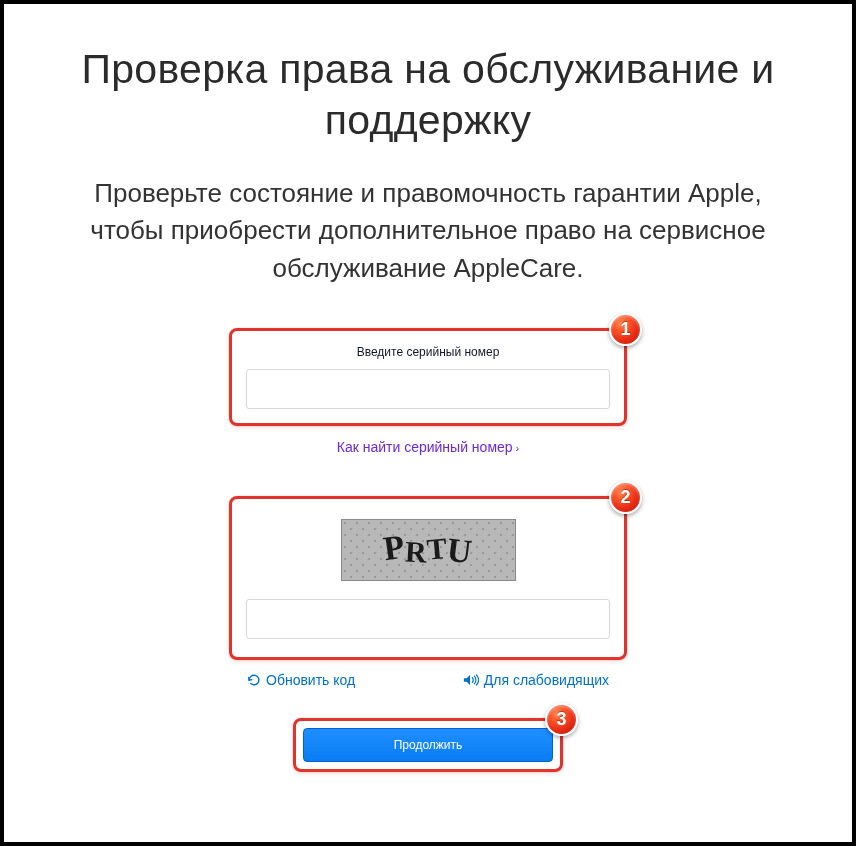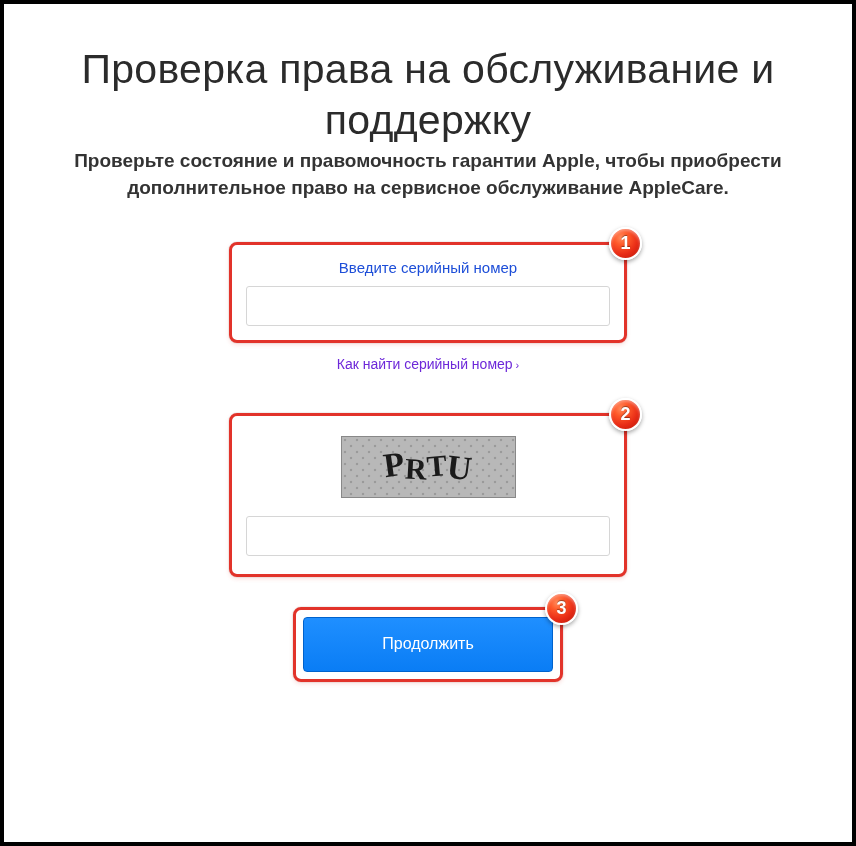--- a/index.html
+++ b/index.html
@@ -23,24 +23,25 @@
       margin: 4px;
       padding: 40px 30px 30px 30px;
       text-align: center;
     }
     .page-title {
       font-size: 41px;
       font-weight: 300;
       color: #2b2b2b;
       line-height: 1.25;
       letter-spacing: 0.3px;
+      margin-bottom: 28px;
     }
     .page-subtitle {
-      font-size: 19px;
-      font-weight: 700;
+      font-size: 26px;
+      font-weight: 400;
       color: #333;
       line-height: 1.45;
       max-width: 720px;
       margin: 0 auto 40px auto;
     }
     .callout {
       position: relative;
       border: 3px solid #e2332a;
       border-radius: 8px;
       box-shadow: 0 0 0 1px rgba(0,0,0,0.05), 0 2px 4px rgba(226,51,42,0.15);
@@ -75,22 +76,22 @@
       box-shadow: 0 2px 4px rgba(0,0,0,0.35), inset 0 2px 3px rgba(255,255,255,0.4);
       color: #fff;
       font-weight: 700;
       font-size: 18px;
       display: flex;
       align-items: center;
       justify-content: center;
       text-shadow: 0 -1px 1px rgba(0,0,0,0.4);
     }
     .field-label {
-      font-size: 15px;
-      color: #1d4ed8;
+      font-size: 12px;
+      color: #0f172a;
       font-weight: 300;
       margin-bottom: 10px;
     }
     .text-input {
       width: 100%;
       height: 40px;
       border: 1px solid #d6d6d6;
       border-radius: 3px;
       font-size: 15px;
       padding: 0 10px;
@@ -153,26 +154,26 @@
       height: 14px;
       display: inline-block;
     }
     .icon-audio {
       width: 16px;
       height: 14px;
       display: inline-block;
     }
     .primary-button {
       width: 100%;
-      height: 55px;
+      height: 34px;
       background: linear-gradient(#1f8fff, #0a7df5);
       border: 1px solid #0062cc;
       border-radius: 4px;
       color: #fff;
-      font-size: 16px;
+      font-size: 12px;
       font-weight: 300;
       cursor: pointer;
     }
   </style>
 </head>
 <body>
 
 <div class="page">
 
   <h1 class="page-title">Проверка права на обслуживание и поддержку</h1>
@@ -192,20 +193,42 @@
   <div class="callout callout-2">
     <div class="badge">2</div>
     <div class="captcha-image">
       <span class="c1">P</span>
         <span class="c2">R</span>
         <span class="c3">T</span>
         <span class="c4">U</span>
     </div>
     <input type="text" class="text-input" value="" style="">
   </div>
+  <div class="action-row">
+    <div class="action-link">
+      <span class="icon-refresh">
+        <svg viewBox="0 0 16 16" width="14" height="14" fill="none" stroke="#0070c9" stroke-width="1.6">
+          <path d="M2.5 8a5.5 5.5 0 1 1 1.8 4.1" stroke-linecap="round"></path>
+          <path d="M2 5.2 L2.3 8.3 L5.4 7.6" stroke-linecap="round" stroke-linejoin="round"></path>
+        </svg>
+      </span>
+      <span>Обновить код</span>
+    </div>
+    <div class="action-link">
+      <span class="icon-audio">
+        <svg viewBox="0 0 18 14" width="16" height="14" fill="#0070c9">
+          <path d="M1 5 h3 l4 -3.5 v11 l-4 -3.5 h-3 z"></path>
+          <path d="M10.5 4.2 q2.2 2.8 0 5.6" fill="none" stroke="#0070c9" stroke-width="1.3" stroke-linecap="round"></path>
+          <path d="M12.8 2.6 q3.6 4.4 0 8.8" fill="none" stroke="#0070c9" stroke-width="1.3" stroke-linecap="round"></path>
+          <path d="M15.1 1.1 q5 5.9 0 11.8" fill="none" stroke="#0070c9" stroke-width="1.3" stroke-linecap="round"></path>
+        </svg>
+      </span>
+      <span>Для слабовидящих</span>
+    </div>
+  </div>
 
   
   <div class="callout callout-3">
     <div class="badge">3</div>
     <button class="primary-button">Продолжить</button>
   </div>
 
 </div>
 
 </body></html>

